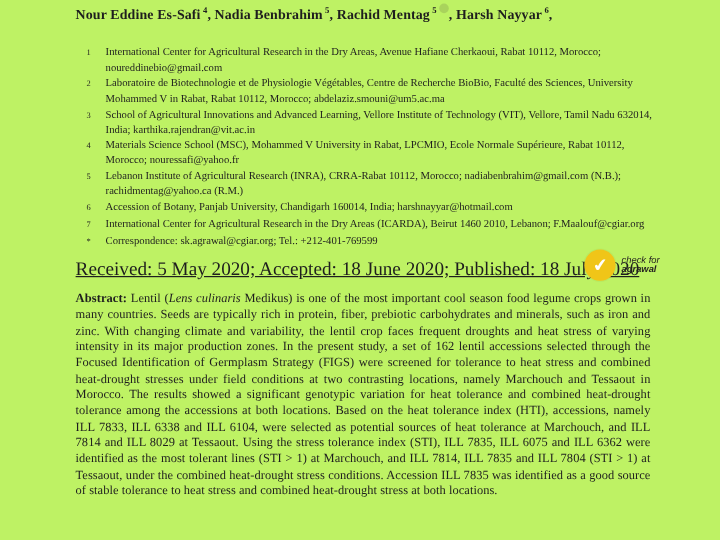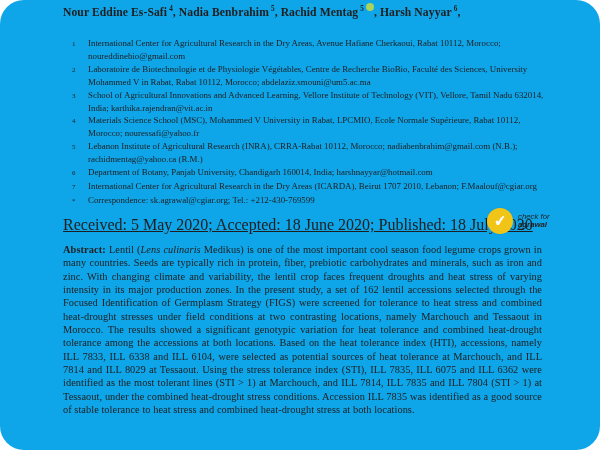--- a/index.html
+++ b/index.html
@@ -1,23 +1,22 @@
 <!DOCTYPE html>
 <html style="--orcid-green: #a9d35c; --badge-yellow: #f0c518;"><head>
 <meta charset="utf-8">
 <style>
   html,body{margin:0;padding:0;}
   .page{
     position:relative;
     width:600px;height:450px;
-    background:#0ea5e9;
+    background:#bef264;
     color:#1e1e1e;
     font-family:"Liberation Serif", serif;
     overflow:hidden;
-    border-radius:24px;
   }
   
   .authors{
     position:absolute;left:63px;top:1px;width:486px;
     font-weight:bold;font-size:11.6px;line-height:17px;
     letter-spacing:.1px;
   }
   .authors sup{font-size:7.2px;font-weight:bold;margin-left:2px;}
   .orcid{
     display:inline-block;width:8px;height:8px;border-radius:50%;
@@ -90,29 +89,29 @@
       <div class="affil">
         <span class="mark">4</span>
         <span class="atext">Materials Science School (MSC), Mohammed V University in Rabat, LPCMIO, Ecole Normale Supérieure, Rabat 10112, Morocco; nouressafi@yahoo.fr</span>
       </div>
       <div class="affil">
         <span class="mark">5</span>
         <span class="atext">Lebanon Institute of Agricultural Research (INRA), CRRA-Rabat 10112, Morocco; nadiabenbrahim@gmail.com (N.B.); rachidmentag@yahoo.ca (R.M.)</span>
       </div>
       <div class="affil">
         <span class="mark">6</span>
-        <span class="atext">Department of Botany, Panjab University, Chandigarh 160014, India; harshnayyar@hotmail.com</span>
+        <span class="atext">Accession of Botany, Panjab University, Chandigarh 160014, India; harshnayyar@hotmail.com</span>
       </div>
       <div class="affil">
         <span class="mark">7</span>
-        <span class="atext">International Center for Agricultural Research in the Dry Areas (ICARDA), Beirut 1707 2010, Lebanon; F.Maalouf@cgiar.org</span>
+        <span class="atext">International Center for Agricultural Research in the Dry Areas (ICARDA), Beirut 1460 2010, Lebanon; F.Maalouf@cgiar.org</span>
       </div>
       <div class="affil">
         <span class="mark">*</span>
-        <span class="atext">Correspondence: sk.agrawal@cgiar.org; Tel.: +212-430-769599</span>
+        <span class="atext">Correspondence: sk.agrawal@cgiar.org; Tel.: +212-401-769599</span>
       </div>
     </div>
 
   <div class="dates">
     <span>Received: 5 May 2020; Accepted: 18 June 2020; Published: 18 July 2020</span>
   </div>
 
   <div class="badge">
     <span class="badge-circle">
       <span class="badge-check">✔</span>

